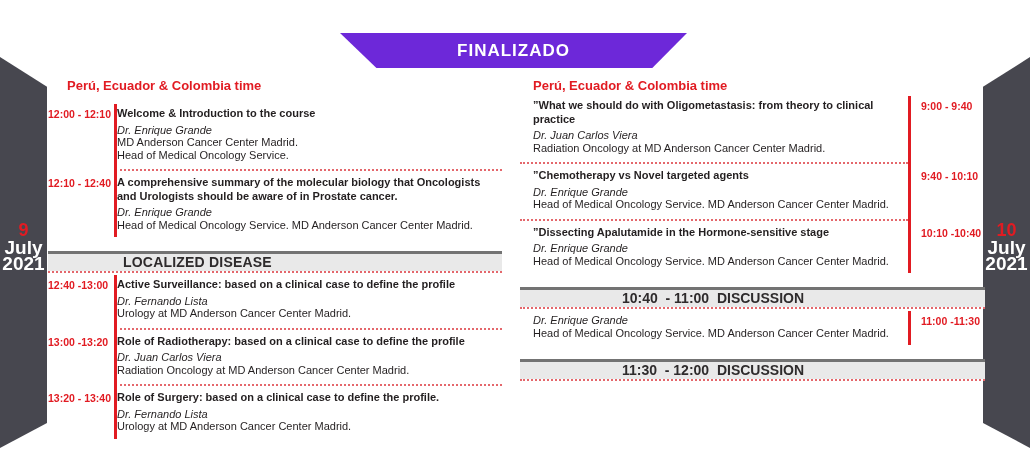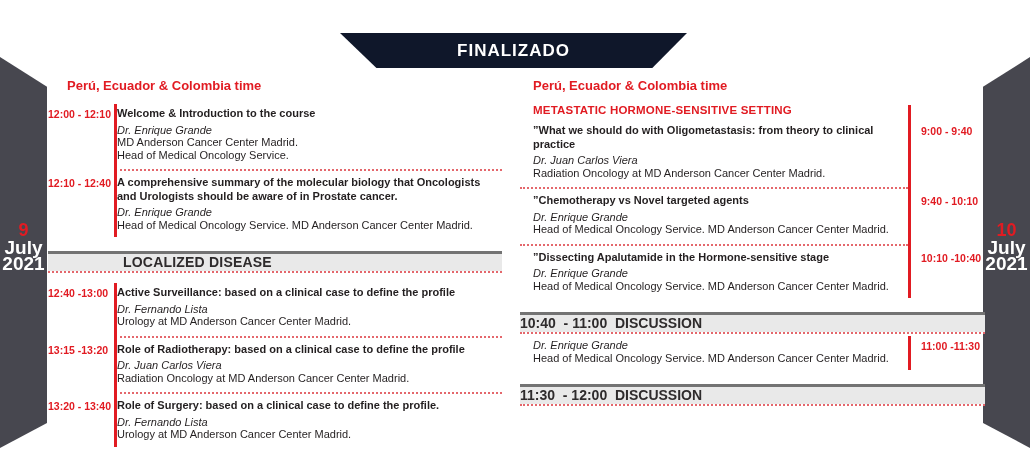--- a/index.html
+++ b/index.html
@@ -1,20 +1,20 @@
 <!DOCTYPE html>
 <html><head>
 <meta charset="utf-8">
 <style>
   html,body{margin:0;padding:0;background:#ffffff;}
   .canvas{position:relative;width:1030px;height:450px;background:#ffffff;overflow:hidden;
           font-family:"Liberation Sans", sans-serif;color:#231f20;}
 
   
-  .banner{position:absolute;left:340px;top:33px;width:347px;height:35px;background:#0f172a;
+  .banner{position:absolute;left:340px;top:33px;width:347px;height:35px;background:#6d28d9;
           clip-path:polygon(0 0,100% 0,90% 100%,10.5% 100%);
           text-align:center;line-height:35px;color:#ffffff;font-weight:bold;font-size:17px;letter-spacing:1px;}
 
   
   .side-panel{position:absolute;top:57px;width:47px;height:393px;background:#47474f;}
   .left-panel{left:0;clip-path:polygon(0 0,100% 7.6%,100% 93.1%,0 99.5%);}
   .right-panel{right:0;clip-path:polygon(0 7.6%,100% 0,100% 99.5%,0 93.1%);}
   .date-block{position:absolute;top:163px;left:0;width:100%;text-align:center;font-weight:bold;}
   .date-day{color:#e11b22;font-size:18px;line-height:20px;}
   .date-month,.date-year{color:#ffffff;font-size:19px;line-height:16px;}
@@ -45,21 +45,21 @@
   .aff{font-size:11px;line-height:12.5px;}
 
   .sep{border-top:2px dotted #e4676c;height:0;}
   .left-col .sep{margin-left:72px;}
   .right-col .sep{margin-right:77px;}
   .sep-full{border-top:2px dotted #e4676c;height:0;}
 
   .section-bar{background:#e9e9e9;border-top:3px solid #737373;height:17px;line-height:17px;
                font-size:14px;font-weight:bold;color:#2e2b2c;margin-top:12px;}
   .bar-left-label{padding-left:75px;letter-spacing:.2px;font-weight:600;}
-  .bar-right{text-align:left;}
+  .bar-right{text-align:center;}
   .bar-right span{padding-right:79px;white-space:pre;}
 </style>
 </head>
 <body>
 
 <div class="canvas">
 
   <div class="banner">
     <span>FINALIZADO</span>
   </div>
@@ -106,36 +106,36 @@
           <div class="aff">Head of Medical Oncology Service. MD Anderson Cancer Center Madrid.</div>
         </div>
       </div>
     </div>
 
     <div class="section-bar">
       <span class="bar-left-label">LOCALIZED DISEASE</span>
     </div>
     <div class="sep-full"></div>
 
-    <div class="group" style="margin-top:8px;">
+    <div class="group" style="margin-top:0;">
       <div class="vline vline-left"></div>
 
       <div class="item">
         <div class="time">12:40 -13:00</div>
         <div class="content">
           <div class="title">Active Surveillance: based on a clinical case to define the profile</div>
           <div class="speaker">Dr. Fernando Lista</div>
           <div class="aff">Urology at MD Anderson Cancer Center Madrid.</div>
         </div>
       </div>
 
       <div class="sep"></div>
 
       <div class="item">
-        <div class="time">13:15 -13:20</div>
+        <div class="time">13:00 -13:20</div>
         <div class="content">
           <div class="title">Role of Radiotherapy: based on a clinical case to define the profile</div>
           <div class="speaker">Dr. Juan Carlos Viera</div>
           <div class="aff">Radiation Oncology at MD Anderson Cancer Center Madrid.</div>
         </div>
       </div>
 
       <div class="sep"></div>
 
       <div class="item">
@@ -148,21 +148,20 @@
       </div>
     </div>
   </div>
 
   <div class="col right-col">
     <div class="tz-header">Perú, Ecuador &amp; Colombia time</div>
 
     <div class="group">
       <div class="vline vline-right"></div>
 
-      <div class="mhs-header">METASTATIC HORMONE-SENSITIVE SETTING</div>
 
       <div class="item">
         <div class="content">
           <div class="title">”What we should do with Oligometastasis: from theory to clinical practice</div>
           <div class="speaker">Dr. Juan Carlos Viera</div>
           <div class="aff">Radiation Oncology at MD Anderson Cancer Center Madrid.</div>
         </div>
         <div class="time">9:00 - 9:40</div>
       </div>
 

